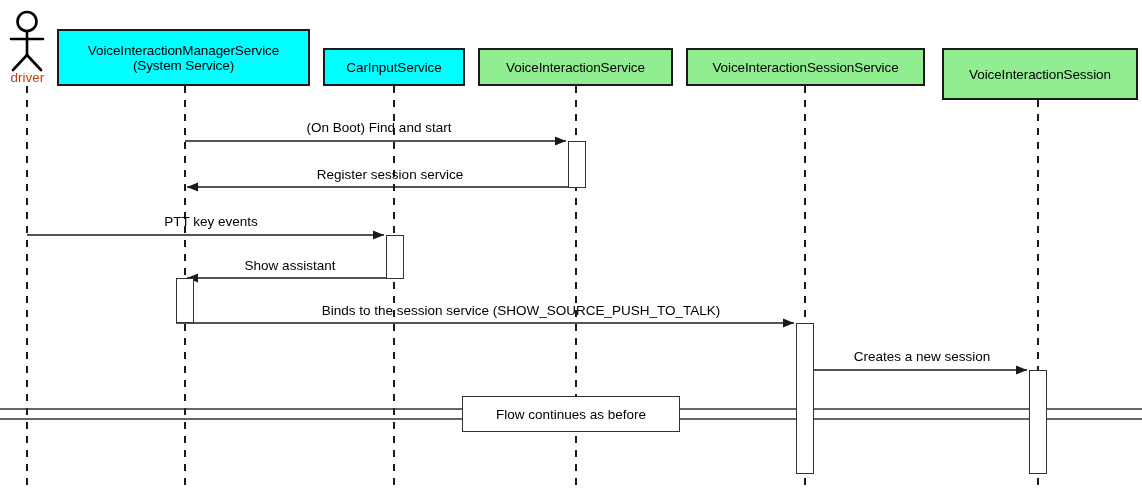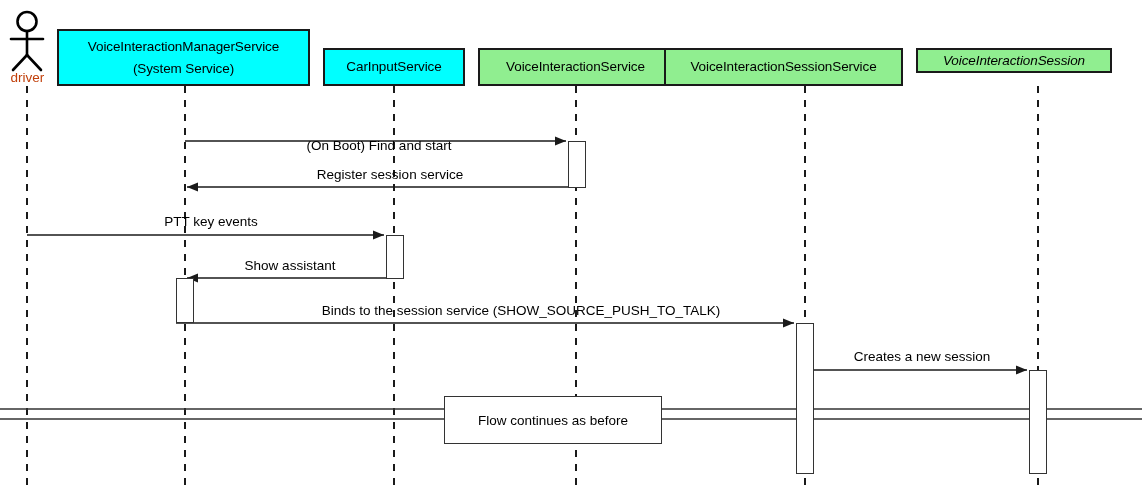--- a/index.html
+++ b/index.html
@@ -27,21 +27,21 @@
   
   .pbox {
     position: absolute;
     box-sizing: border-box;
     border: 2px solid #1a1a1a;
     display: flex;
     align-items: center;
     justify-content: center;
     text-align: center;
     font-size: 13.5px;
-    line-height: 22px;
+    line-height: 15px;
     color: #000000;
     letter-spacing: -0.1px;
     white-space: pre-line;
     z-index: 5;
   }
   .pbox.cyan  { background: #00ffff; }
   .pbox.green { background: #90ee90; }
 
   
   .actor-label {
@@ -139,39 +139,39 @@
     </g>
   </svg>
 
   <div class="pbox cyan" style="left:57px; top:29px; width:253px; height:57px;">VoiceInteractionManagerService
 (System Service)</div>
 
   <div class="pbox cyan" style="left:323px; top:48px; width:142px; height:38px;">CarInputService</div>
 
   <div class="pbox green" style="left:478px; top:48px; width:195px; height:38px;">VoiceInteractionService</div>
 
-  <div class="pbox green" style="left:664px; top:48px; width:239px; height:38px;">VoiceInteractionSessionService</div>
+  <div class="pbox green" style="left:686px; top:48px; width:239px; height:38px;">VoiceInteractionSessionService</div>
 
-  <div class="pbox green" style="left:916px; top:48px; width:196px; height:25px;font-style:italic;">VoiceInteractionSession</div>
+  <div class="pbox green" style="left:942px; top:48px; width:196px; height:52px;">VoiceInteractionSession</div>
 
   <div class="actor-label" style="left:0px; top:70px; width:55px;">driver</div>
 
   <div class="activation" style="left:568px;  top:141px; width:18px; height:47px;"></div>
   <div class="activation" style="left:386px;  top:235px; width:18px; height:44px;"></div>
   <div class="activation" style="left:176px;  top:278px; width:18px; height:45px;"></div>
   <div class="activation" style="left:796px;  top:323px; width:18px; height:151px;"></div>
   <div class="activation" style="left:1029px; top:370px; width:18px; height:104px;"></div>
 
-  <div class="msg-label" style="left:379px; top:138px; transform:translateX(-50%);">(On Boot) Find and start</div>
+  <div class="msg-label" style="left:379px; top:120px; transform:translateX(-50%);">(On Boot) Find and start</div>
 
   <div class="msg-label" style="left:390px; top:167px; transform:translateX(-50%);">Register session service</div>
 
   <div class="msg-label" style="left:211px; top:214px; transform:translateX(-50%);">PTT key events</div>
 
   <div class="msg-label" style="left:290px; top:258px; transform:translateX(-50%);">Show assistant</div>
 
   <div class="msg-label" style="left:497px; top:303px; transform:translateX(-50%);padding-left:48px;">Binds to the session service (SHOW_SOURCE_PUSH_TO_TALK)</div>
 
   <div class="msg-label" style="left:922px; top:349px; transform:translateX(-50%);">Creates a new session</div>
 
-  <div class="divider-note" style="left:444px; top:396px; width:218px; height:48px;">Flow continues as before</div>
+  <div class="divider-note" style="left:462px; top:396px; width:218px; height:36px;">Flow continues as before</div>
 
 </div>
 
 </body></html>

